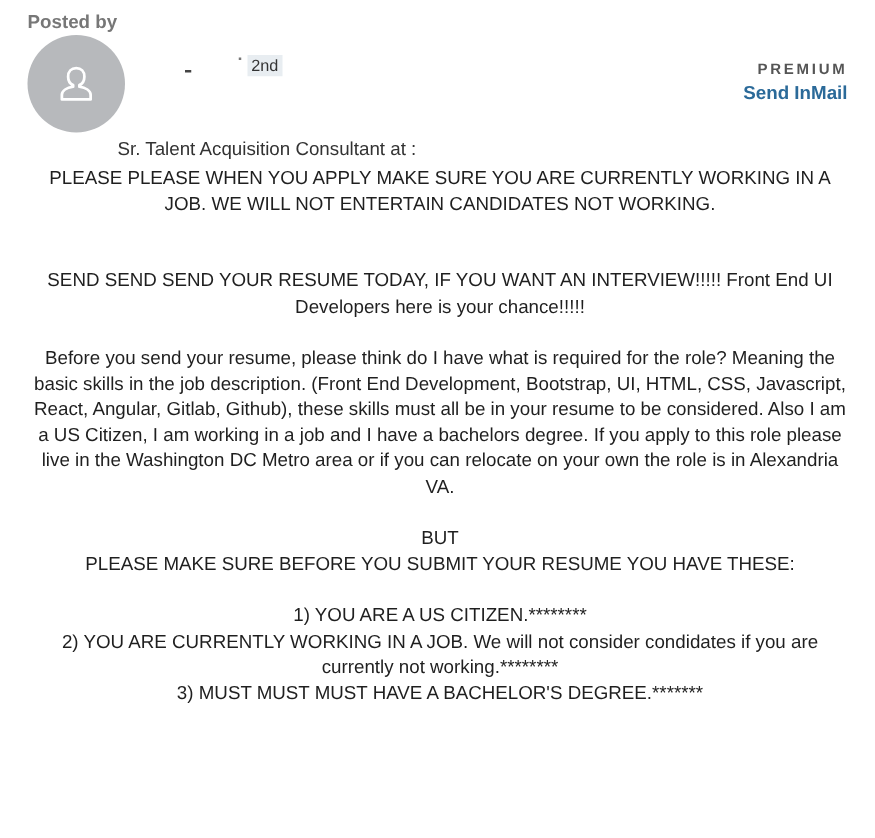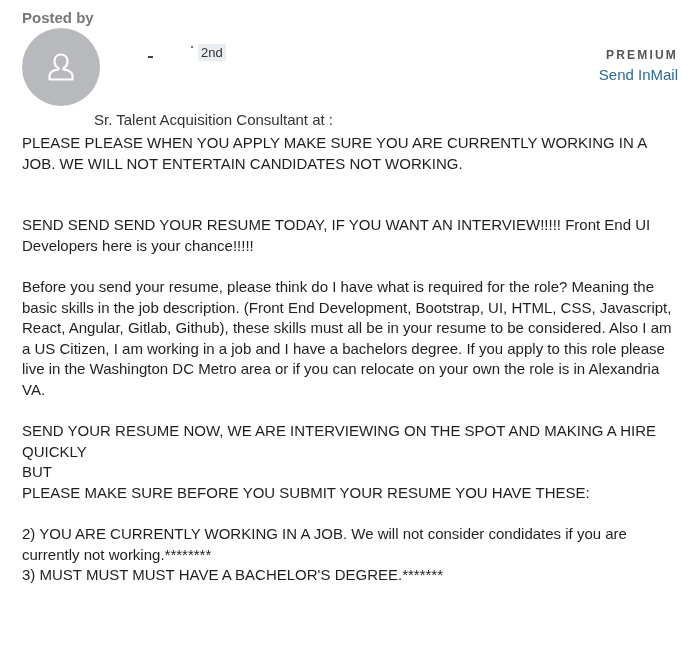--- a/index.html
+++ b/index.html
@@ -36,27 +36,27 @@
     position: absolute; left: 94px; top: 69px;
     font-size: 15px; color: #333333; white-space: nowrap; margin-top: 42px;
   }
   .premium {
     position: absolute; right: 22px; top: 48px;
     font-size: 12px; letter-spacing: 2.2px; color: #555555; font-weight: bold;
     text-align: left;
   }
   .send-inmail {
     position: absolute; right: 22px; top: 66px;
-    font-size: 15px; color: #2b6a99; font-weight: normal; cursor: pointer;
+    font-size: 15px; color: #2b6a99; font-weight: bold; cursor: pointer;
   }
   .body-text {
     position: absolute; left: 22px; top: 133px; width: 660px;
     font-size: 15px; line-height: 20.5px; color: #1f1f1f;
   }
-  .body-text p { margin: 0; }
+  .body-text p { margin: 0; text-align: center; }
   .gap-lg { height: 41px; }
   .gap-md { height: 21px; }
 </style>
 </head>
 <body>
 
 <div>
   <div class="posted-by">Posted by</div>
 
   <div class="avatar">
@@ -77,20 +77,20 @@
   <div class="premium">PREMIUM</div>
   <div class="send-inmail">Send InMail</div>
 
   <div class="body-text">
     <p>PLEASE PLEASE WHEN YOU APPLY MAKE SURE YOU ARE CURRENTLY WORKING IN A JOB. WE WILL NOT ENTERTAIN CANDIDATES NOT WORKING.</p>
     <div class="gap-lg"></div>
     <p>SEND SEND SEND YOUR RESUME TODAY, IF YOU WANT AN INTERVIEW!!!!! Front End UI Developers here is your chance!!!!!</p>
     <div class="gap-md"></div>
     <p>Before you send your resume, please think do I have what is required for the role? Meaning the basic skills in the job description. (Front End Development, Bootstrap, UI, HTML, CSS, Javascript, React, Angular, Gitlab, Github), these skills must all be in your resume to be considered. Also I am a US Citizen, I am working in a job and I have a bachelors degree. If you apply to this role please live in the Washington DC Metro area or if you can relocate on your own the role is in Alexandria VA.</p>
     <div class="gap-md"></div>
-    <p>SEND YOUR RESUME NOW, WE ARE INTERVIEWING ON THE SPOT AND MAKING A HIRE QUICKLY</p>
     <p>BUT</p>
     <p>PLEASE MAKE SURE BEFORE YOU SUBMIT YOUR RESUME YOU HAVE THESE:</p>
     <div class="gap-md"></div>
+    <p>1) YOU ARE A US CITIZEN.********</p>
     <p>2) YOU ARE CURRENTLY WORKING IN A JOB. We will not consider condidates if you are currently not working.********</p>
     <p>3) MUST MUST MUST HAVE A BACHELOR'S DEGREE.*******</p>
   </div>
 </div>
 
 </body></html>

